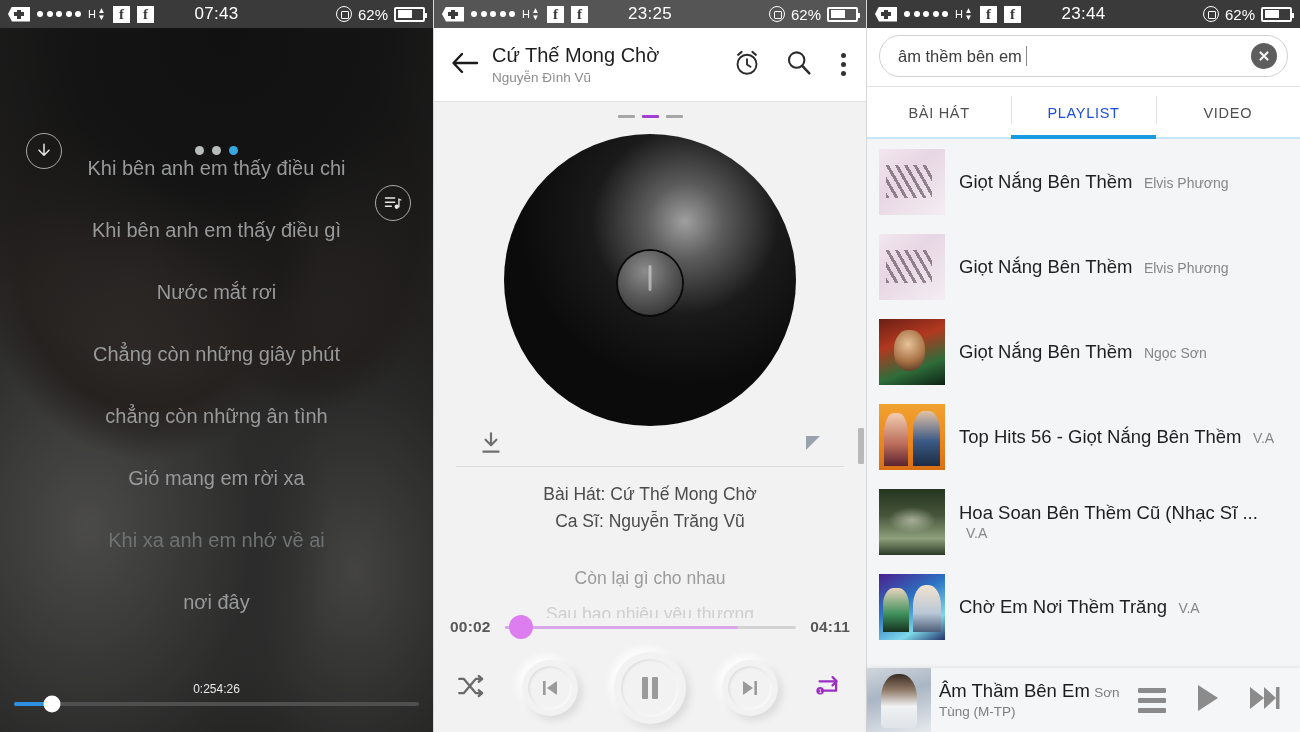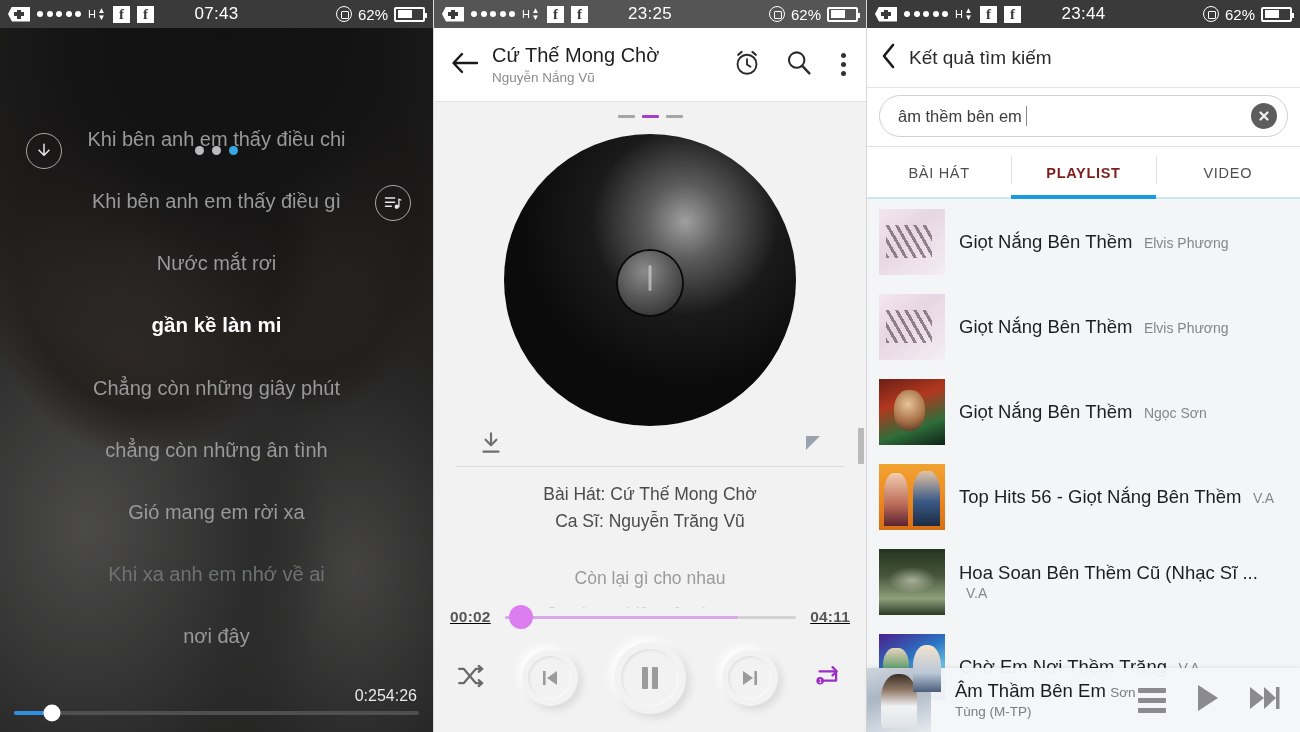--- a/index.html
+++ b/index.html
@@ -86,21 +86,21 @@
   .p1-dots i { width:9px; height:9px; border-radius:50%; background:#b9bcbd; display:block; }
   .p1-dots i.on { background:#36a8e0; }
 
   .p1-lyrics { flex:1; display:flex; flex-direction:column; justify-content:center;
                align-items:center; gap:0; padding-bottom:20px; }
   .lyr { font-size:20px; color:#98999a; text-align:right; line-height:1; padding:21px 0; }
   .lyr.cur { color:#ffffff; font-weight:bold; font-size:20.5px; }
   .lyr.fade { color:#6f7273; }
 
   .p1-bottom { flex:none; padding:0 14px 0; }
-  .p1-times { display:flex; justify-content:flex-end; color:#e8e8e8; font-size:16px; padding:0 2px 6px;}
+  .p1-times { display:flex; justify-content:center; color:#e8e8e8; font-size:12px; padding:0 2px 6px;}
   .p1-seek { height:4px; background:#4f4f4f; position:relative; border-radius:2px; margin-bottom:26px;}
   .p1-seek .fill { position:absolute; left:0; top:0; bottom:0; width:9.5%; background:#2f8fe0; border-radius:2px;}
   .p1-seek .knob { position:absolute; left:9.5%; top:50%; transform:translate(-50%,-50%);
                    width:17px; height:17px; border-radius:50%; background:#fff; }
 
   
   .p2 { width:433px; height:732px; background:#f2f2f2; display:flex; flex-direction:column; position:relative; flex:none;
         border-left:1px solid #d7d7d7;}
   .p2-appbar { background:#fff; height:74px; display:flex; align-items:center; padding:0 14px 0 16px; flex:none;
                border-bottom:1px solid #e2e2e2;}
@@ -137,21 +137,21 @@
                padding:4px 22px 6px; margin:0 22px; border-bottom:1px solid #dcdcdc; flex:none; }
   .p2-songinfo { text-align:center; padding:14px 0 0; flex:none; }
   .p2-songinfo div { font-size:17.5px; color:#4b4b4b; line-height:1.55; }
 
   .p2-lyrics { flex:1; text-align:center; padding-top:26px; overflow:hidden; }
   .p2-lyr { font-size:17.5px; color:#9b9b9b; line-height:1; padding:9px 0; }
   .p2-lyr.dim { color:#cfcfcf; }
 
   .p2-scroll { position:absolute; right:2px; top:428px; width:6px; height:36px; background:#b9b9b9; border-radius:1px;}
 
-  .p2-bottom { flex:none; padding:0 16px 18px;text-decoration:underline; }
+  .p2-bottom { flex:none; padding:0 16px 8px; }
   .p2-seekrow { display:flex; align-items:center; gap:10px; }
   .p2-t { font-size:15.5px; color:#585858; font-weight:bold; letter-spacing:.2px; flex:none; }
   .p2-seek { flex:1; height:3px; background:#d3d3d3; position:relative; border-radius:2px; margin:0 4px; }
   .p2-seek .fill{ position:absolute; left:0; top:0; bottom:0; width:80%; background:#d9a8ea; border-radius:2px;}
   .p2-seek .knob{ position:absolute; left:5.5%; top:50%; transform:translate(-50%,-50%);
                   width:24px; height:24px; border-radius:50%; background:#dc7ef0;
                   box-shadow:0 0 0 0 rgba(0,0,0,0);}
   .p2-ctrls { display:flex; align-items:center; justify-content:space-between; padding:16px 6px 0; }
   .btn-round {
     border-radius:50%; background:#f2f2f2; display:flex; align-items:center; justify-content:center;
@@ -176,21 +176,21 @@
   }
   .p3-search .val { font-size:16.5px; color:#3d3d3d; }
   .p3-search .caret { width:1px; height:20px; background:#8a8a8a; margin-left:4px; }
   .p3-clear { margin-left:auto; width:26px; height:26px; border-radius:50%; background:#5d5d5d;
               display:flex; align-items:center; justify-content:center; flex:none;}
 
   .p3-tabs { background:#fff; height:52px; display:flex; flex:none; position:relative; }
   .p3-tab { flex:1; display:flex; align-items:center; justify-content:center;
             font-size:14.5px; letter-spacing:.7px; color:#4f4f4f; position:relative; }
   .p3-tab + .p3-tab::before{ content:""; position:absolute; left:0; top:9px; bottom:15px; width:1px; background:#e1e1e1;}
-  .p3-tab.active { color:#7f1d1d;font-weight:bold; }
+  .p3-tab.active { color:#1d4ed8; }
   .p3-tabline { position:absolute; bottom:0; height:4px; background:#199bdf; width:33.33%; left:33.33%; }
   .p3-tabbase{ position:absolute; bottom:0; height:2px; background:#c9e6f7; width:100%; left:0;}
 
   .p3-list { flex:1; overflow:hidden; }
   .p3-item { display:flex; align-items:center; gap:14px; padding:8px 12px; height:85px; }
   .p3-thumb { width:66px; height:66px; flex:none; background:#ddd; }
   .p3-meta { min-width:0; }
   .p3-name { font-size:18.5px; color:#1f1f1f; white-space:nowrap; overflow:hidden; text-overflow:ellipsis; }
   .p3-sub { font-size:14px; color:#868686; margin-top:4px;margin-left:7px; }
 
@@ -219,21 +219,21 @@
   .th7 { background: linear-gradient(165deg,#cfd6de 0%, #aab6c4 40%, #e6eaee 100%); position:relative; overflow:hidden;}
   .th7::after{content:""; position:absolute; left:22%; top:10%; width:56%; height:84%; border-radius:45% 45% 10% 10%;
       background:linear-gradient(180deg,#3a2e26 0%, #8b7361 28%, #f0f2f4 60%, #dfe3e7 100%);}
 
   .p3-mini {
     position:absolute; left:0; right:0; bottom:0; height:64px;
     background:rgba(244,246,248,.96); display:flex; align-items:center;
     padding:0 14px 0 0; box-shadow:0 -1px 4px rgba(0,0,0,.08);
   }
   .p3-mini-thumb { width:64px; height:64px; flex:none; }
-  .p3-mini-meta { padding-left:24px; min-width:0; flex:1; }
+  .p3-mini-meta { padding-left:8px; min-width:0; flex:1; }
   .p3-mini-title { font-size:18.5px; color:#1c1c1c; line-height:1.15; }
   .p3-mini-sub { font-size:13.5px; color:#7d7d7d; margin-top:3px; }
   .p3-mini-ctrls { display:flex; align-items:center; gap:28px; padding-right:4px; flex:none; }
   .mini-lines { display:flex; flex-direction:column; gap:5px; }
   .mini-lines i { width:28px; height:5px; background:#8b8b8b; display:block; border-radius:1px;}
 </style>
 </head>
 <body>
 
 <div class="screens">
@@ -287,21 +287,20 @@
             <circle cx="16.5" cy="16.5" r="2.6" fill="#e6e6e6"></circle>
             <path d="M19.1 16.5V7.5l2.4.9" stroke="#e6e6e6" stroke-width="1.6" fill="none" stroke-linecap="round"></path>
           </svg>
         </div>
       </div>
 
       <div class="p1-lyrics">
         <div class="lyr">Khi bên anh em thấy điều chi</div>
         <div class="lyr">Khi bên anh em thấy điều gì</div>
         <div class="lyr">Nước mắt rơi</div>
-        <div class="lyr cur">gần kề làn mi</div>
         <div class="lyr">Chẳng còn những giây phút</div>
         <div class="lyr">chẳng còn những ân tình</div>
         <div class="lyr">Gió mang em rời xa</div>
         <div class="lyr fade">Khi xa anh em nhớ về ai</div>
         <div class="lyr">nơi đây</div>
       </div>
 
       <div class="p1-bottom">
         <div class="p1-times">
           <span>0:25</span>
@@ -345,21 +344,21 @@
     </div>
 
     <div class="p2-appbar">
       <span class="p2-back">
         <svg width="30" height="26" viewBox="0 0 30 26" fill="none" stroke="#1a1a1a" stroke-width="2.4" stroke-linecap="round" stroke-linejoin="round">
           <path d="M27 13H4M12 4 3.5 13 12 22"></path>
         </svg>
       </span>
       <div class="p2-titles">
         <div class="p2-title">Cứ Thế Mong Chờ</div>
-        <div class="p2-artist">Nguyễn Nắng Vũ</div>
+        <div class="p2-artist">Nguyễn Đình Vũ</div>
       </div>
       <div class="p2-actions">
         <span>
           <svg width="30" height="30" viewBox="0 0 24 24" fill="none" stroke="#2b2b2b" stroke-width="1.5">
             <circle cx="12" cy="13" r="7.6"></circle>
               <path d="M12 9v4.2l2.8 1.8" stroke-linecap="round"></path>
             <path d="M5 5.4 7.6 3.2M19 5.4 16.4 3.2" stroke-linecap="round" stroke-width="1.8"></path>
           </svg>
         </span>
         <span>
@@ -492,28 +491,20 @@
       <div class="sb-time">23:44</div>
       <div class="sb-right">
         <span class="sb-lock"></span>
         <span class="sb-pct">62%</span>
         <span class="sb-batt">
             <i></i>
           </span>
       </div>
     </div>
 
-    <div class="p3-appbar">
-      <span>
-        <svg width="16" height="28" viewBox="0 0 16 28" fill="none" stroke="#1a1a1a" stroke-width="2.6" stroke-linecap="round" stroke-linejoin="round">
-          <path d="M12 3 3 14l9 11"></path>
-        </svg>
-      </span>
-      <span class="ttl">Kết quả tìm kiếm</span>
-    </div>
 
     <div class="p3-searchwrap">
       <div class="p3-search">
         <span class="val">âm thềm bên em</span>
         <span class="caret"></span>
         <span class="p3-clear">
           <svg width="16" height="16" viewBox="0 0 16 16" stroke="#f3f5f7" stroke-width="2.2" stroke-linecap="round">
             <path d="M4.5 4.5 11.5 11.5M11.5 4.5 4.5 11.5"></path>
           </svg>
         </span>

